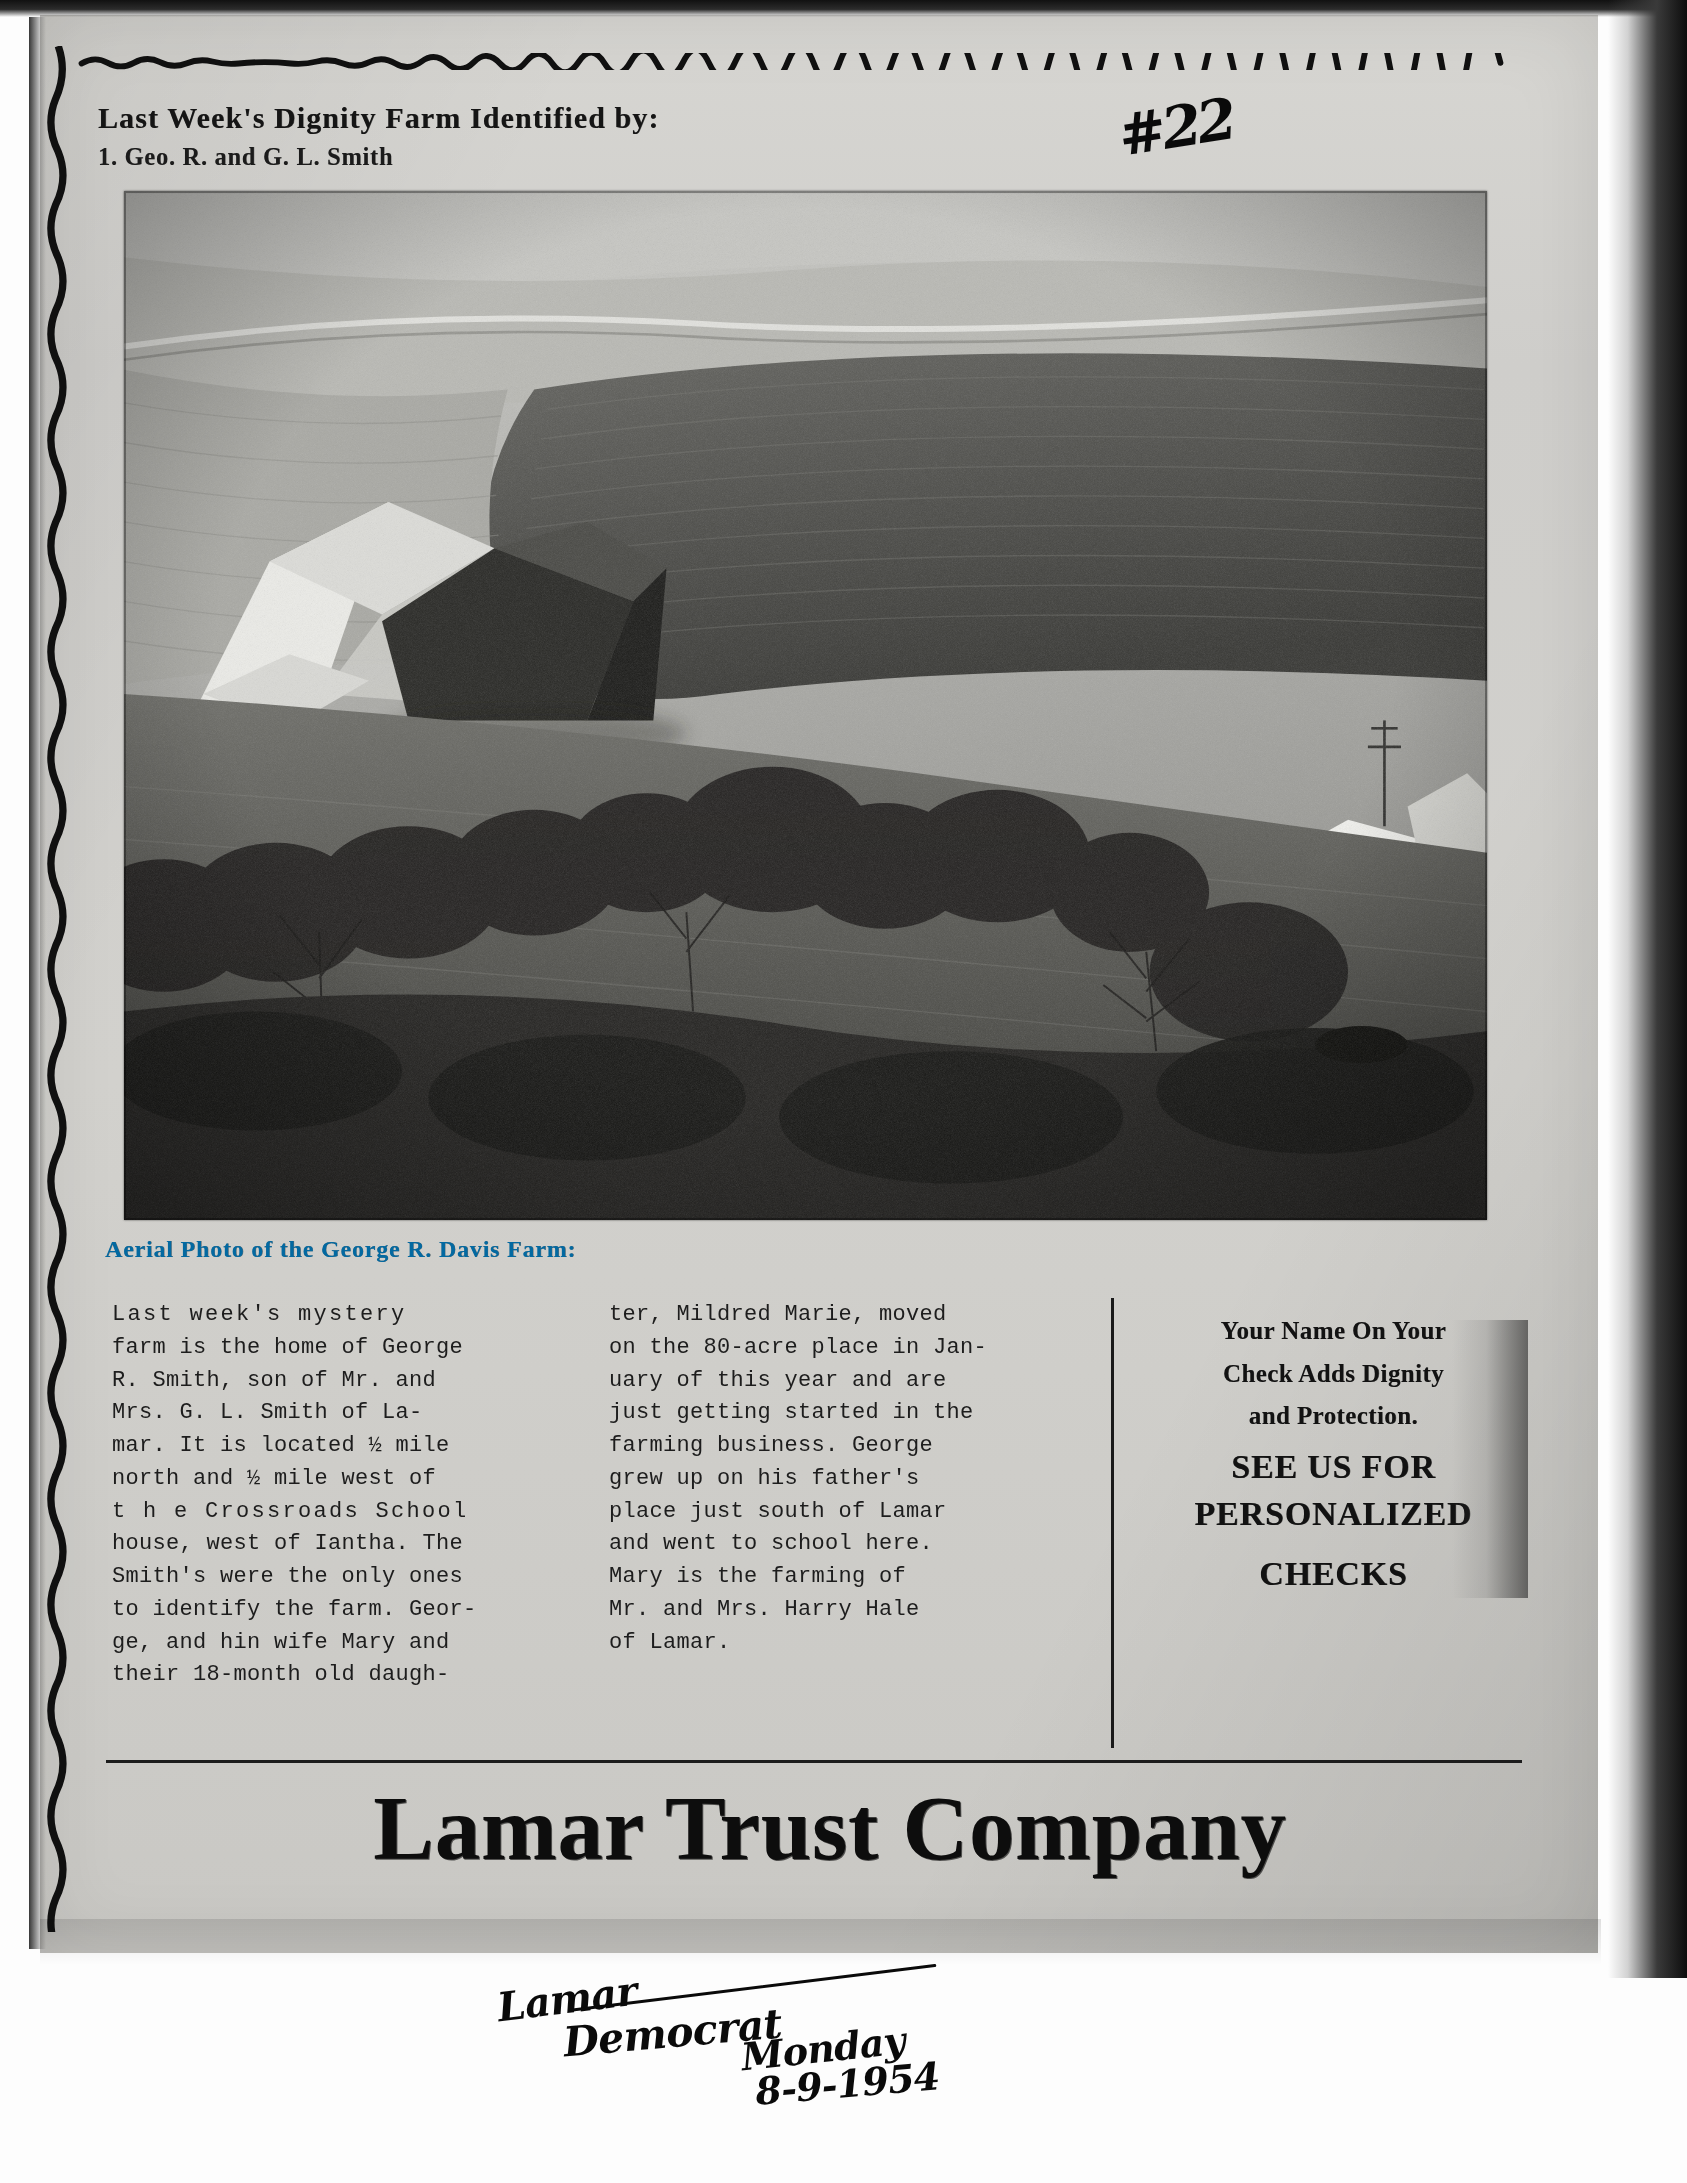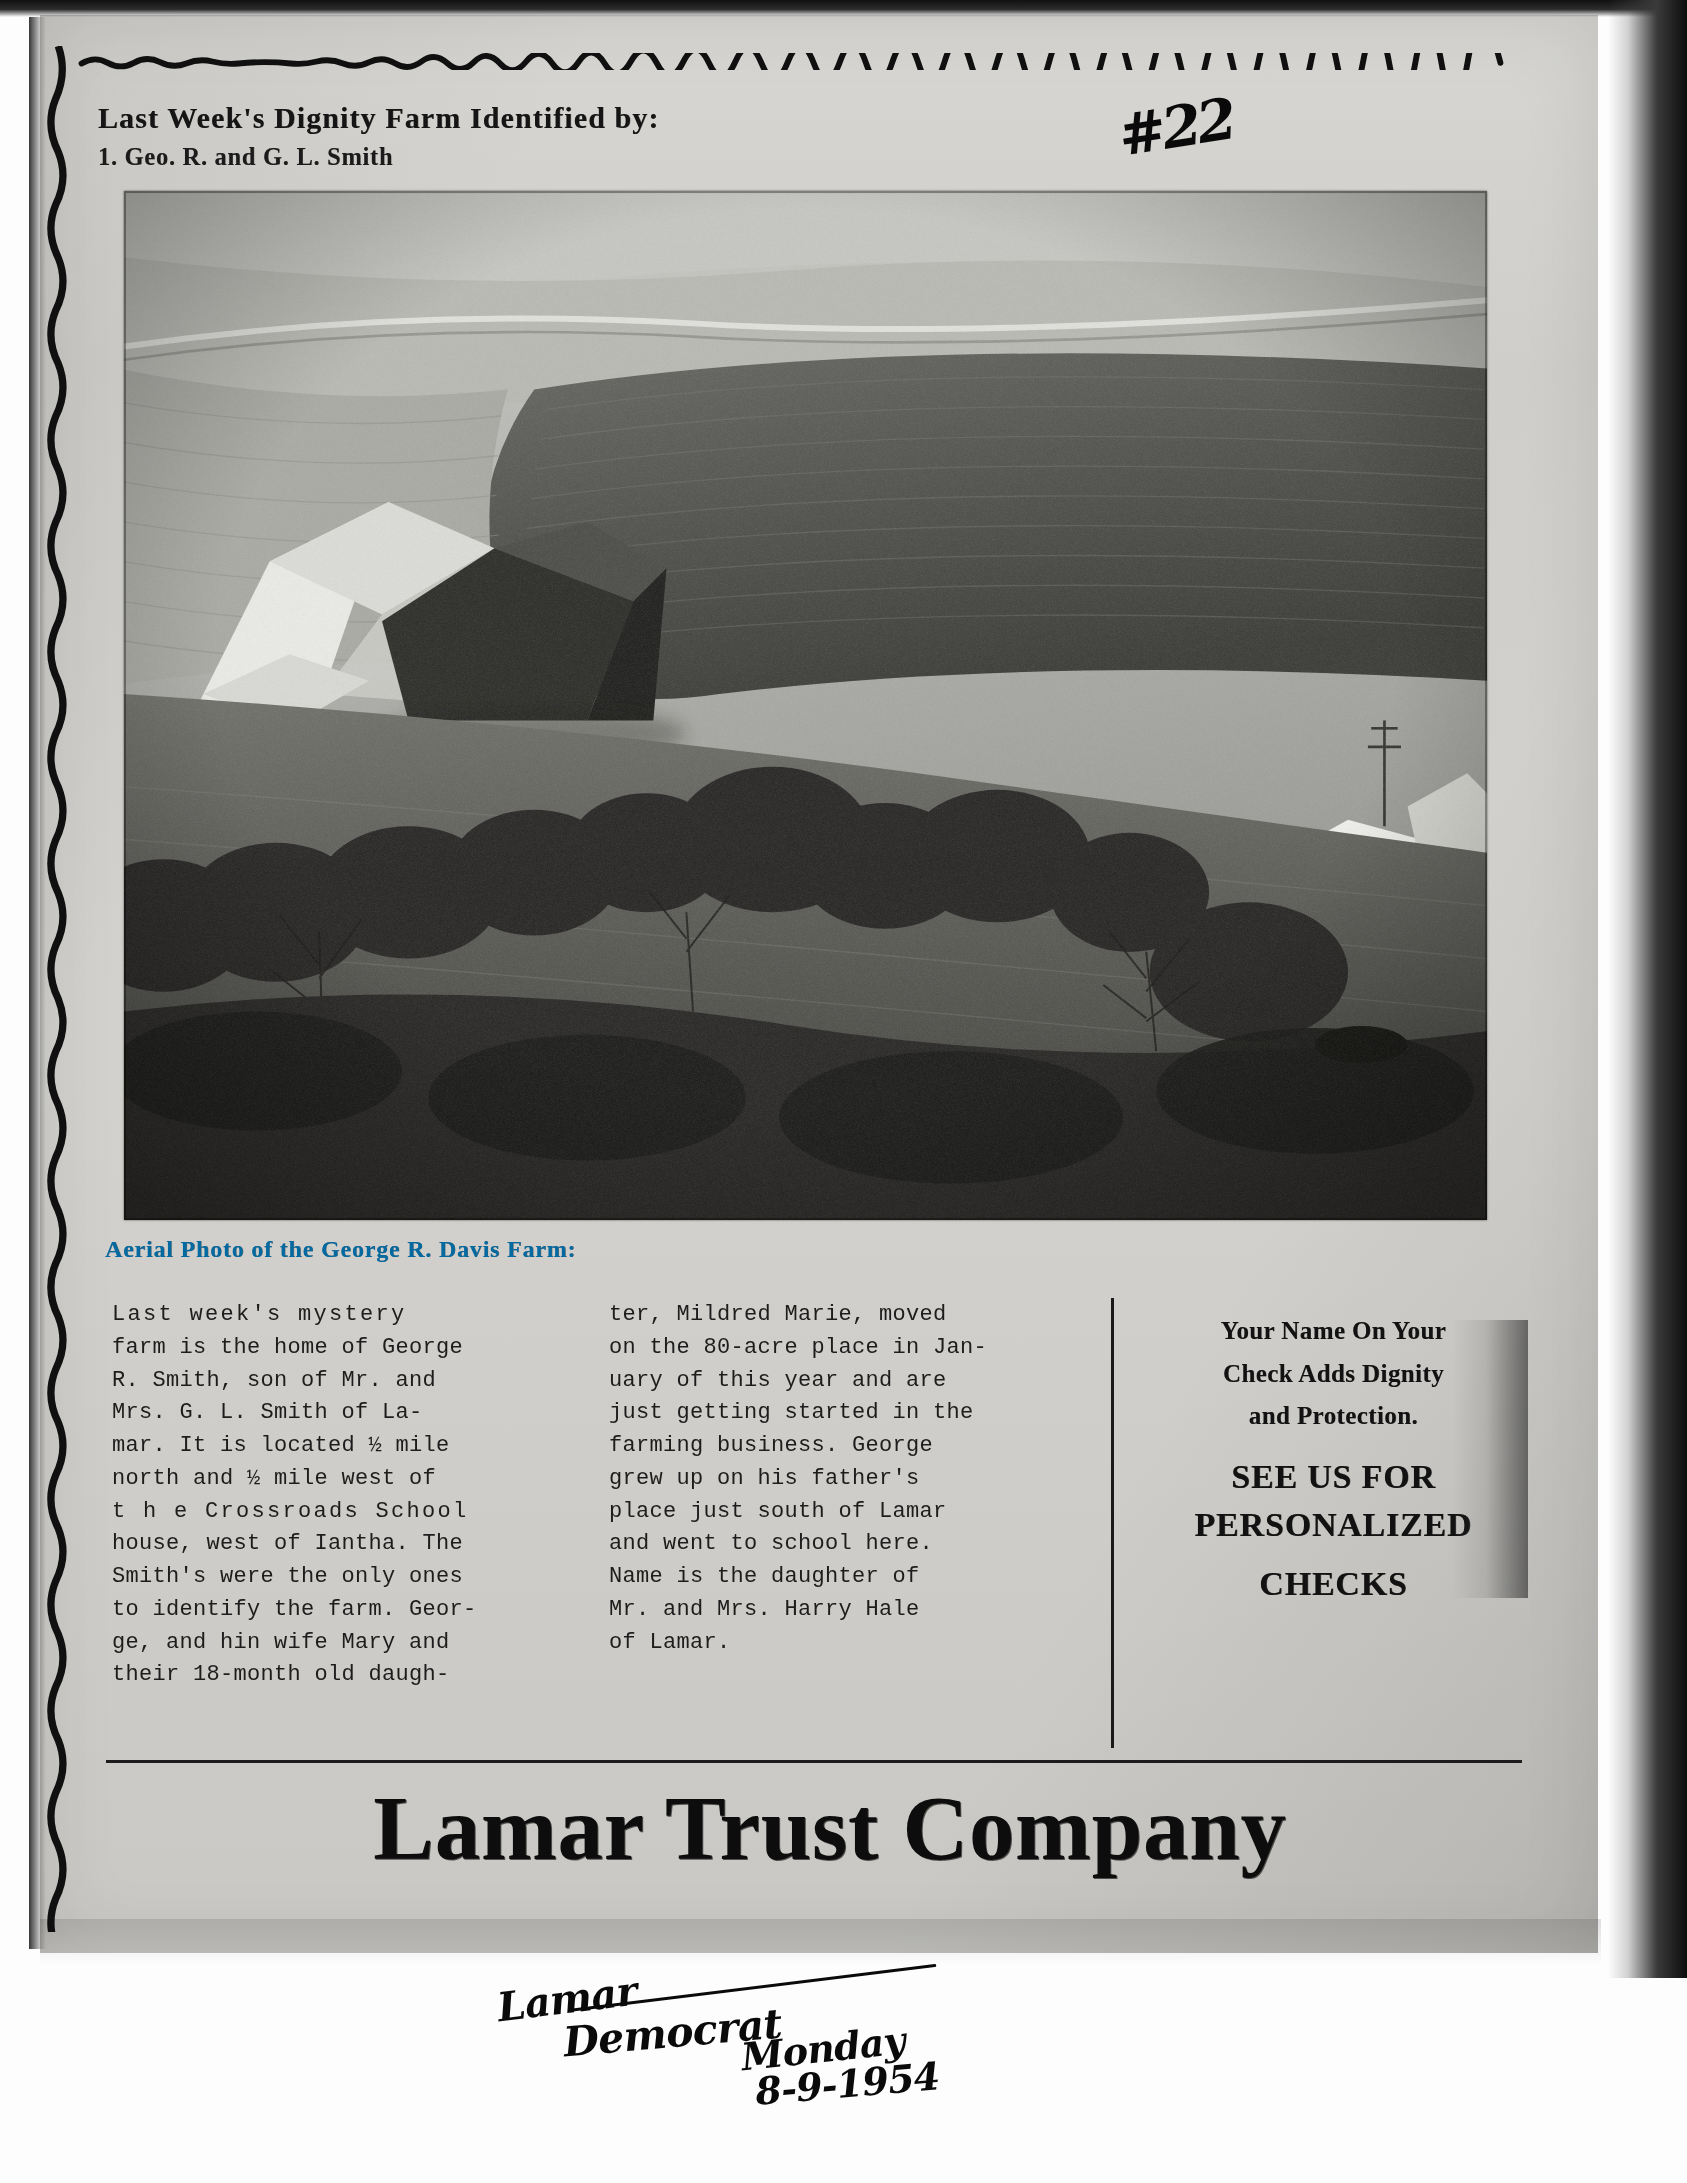--- a/index.html
+++ b/index.html
@@ -196,21 +196,21 @@
     letter-spacing: 0.4px;
     margin-bottom: 14.6px;
     text-shadow: 0.3px 0.2px 0 rgba(0,0,0,0.4);
   }
   .ad-big {
     font-family: "Liberation Serif", serif;
     font-weight: bold;
     font-size: 34px;
     letter-spacing: 0.8px;
     line-height: 1.28;
-    margin-top: 25px;
+    margin-top: 14px;
     text-shadow: 0.5px 0.3px 0 rgba(0,0,0,0.5);
   }
   .ad-smudge {
     position: absolute;
     left: 1452px;
     top: 1320px;
     width: 76px;
     height: 278px;
     background: linear-gradient(270deg, rgba(20,20,20,0.55) 0%, rgba(90,90,90,0.18) 55%, rgba(255,255,255,0) 100%);
     pointer-events: none;
@@ -477,21 +477,21 @@
 
   <div class="col col-2">
     <span class="line">ter, Mildred Marie, moved</span>
     <span class="line">on the 80-acre place in Jan-</span>
     <span class="line">uary of this year and are</span>
     <span class="line">just getting started in the</span>
     <span class="line">farming business.  George</span>
     <span class="line">grew up on his  father's</span>
     <span class="line">place just south of Lamar</span>
     <span class="line">and went to school here.</span>
-    <span class="line">Name is the daughter of</span>
+    <span class="line">Mary is the farming of</span>
     <span class="line">Mr. and Mrs. Harry Hale</span>
     <span class="line">of Lamar.</span>
   </div>
 
   <div class="vrule"></div>
 
   <div class="ad">
     <div class="ad-line">Your Name On Your</div>
     <div class="ad-line">Check Adds Dignity</div>
     <div class="ad-line">and Protection.</div>

